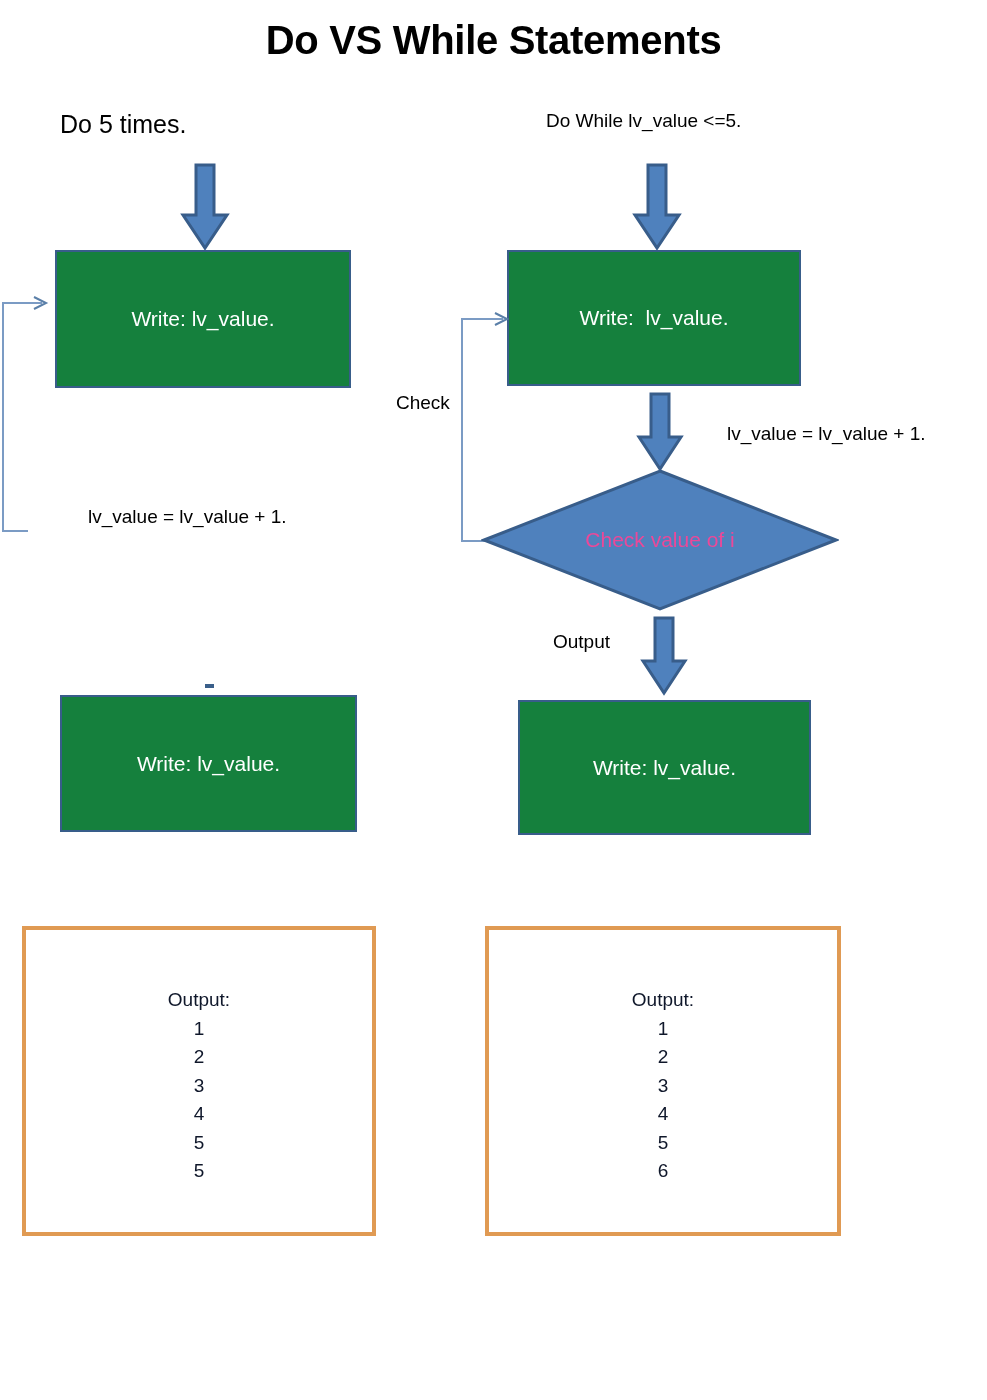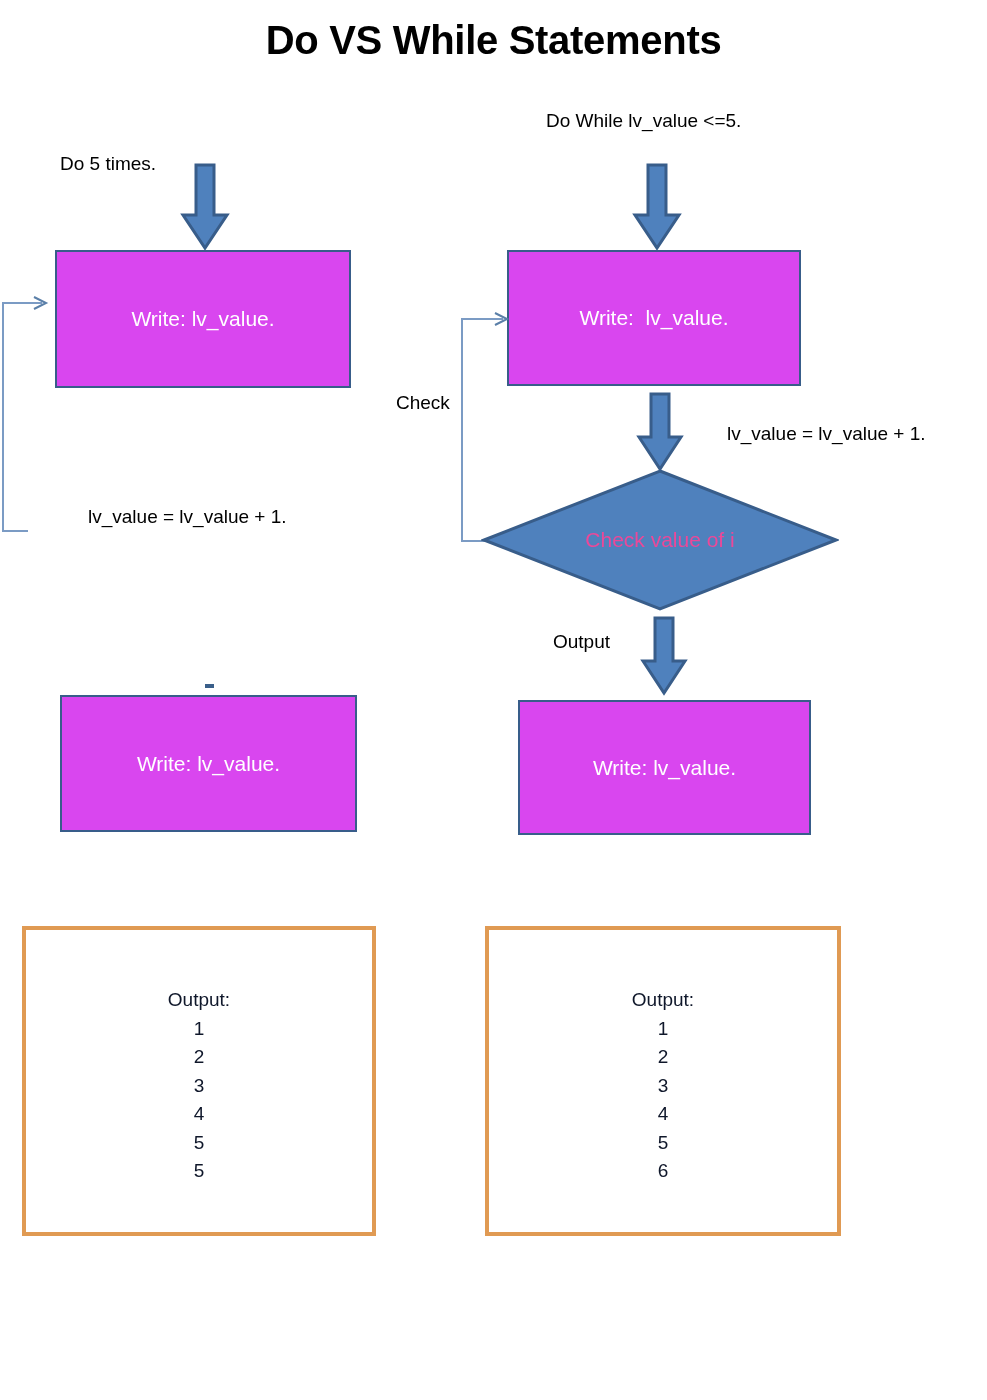--- a/index.html
+++ b/index.html
@@ -37,22 +37,21 @@
     top: 78px;
     width: 987px;
     text-align: center;
     font-size: 19px;
     color: #000000;
   }
   .col-head-left {
     position: absolute;
     left: 60px;
     top: 110px;
-    font-size: 19px;
-    margin-top: 43px;
+    font-size: 25px;
   }
   .col-head-right {
     position: absolute;
     left: 527px;
     top: 110px;
     font-size: 19px;
     margin-left: 19px;
   }
   .side-label {
     position: absolute;
@@ -60,21 +59,21 @@
     white-space: nowrap;
   }
   .lbl-incr-left { left: 88px;  top: 506px; }
   .lbl-incr-right { left: 727px; top: 423px; }
   .lbl-true  { left: 396px; top: 392px; }
   .lbl-false { left: 553px; top: 631px; }
 
   
   .proc-box {
     position: absolute;
-    background: #d946ef;
+    background: #15803d;
     border: 2px solid #385D8A;
     box-sizing: border-box;
     display: flex;
     align-items: center;
     justify-content: center;
     color: #ffffff;
     font-size: 21px;
     white-space: pre;
   }
   .box-l1 { left: 55px;  top: 250px; width: 296px; height: 138px; }

